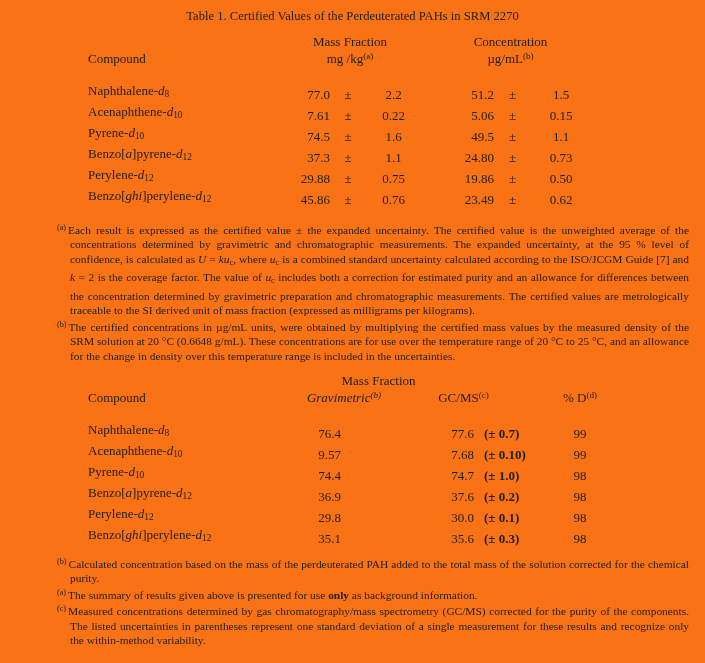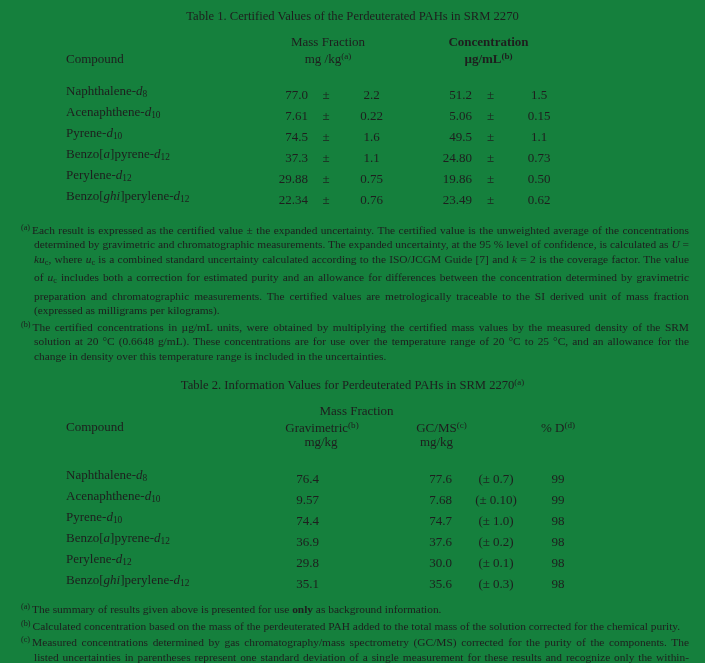--- a/index.html
+++ b/index.html
@@ -1,50 +1,50 @@
 <!DOCTYPE html>
 <html><head>
 <meta charset="utf-8">
 <style>
   html,body { margin:0; padding:0; background:#ffffff; }
   .page {
     position:relative; width:705px; height:663px; box-sizing:border-box;
-    background:#15803d; color:#1e1e1e;
+    background:#f97316; color:#1e1e1e;
     font-family:"Liberation Serif", serif;
     padding-top:8px; overflow:hidden;
   }
   .t-title { text-align:center; font-size:12.6px; line-height:16px; }
   .t-title2 { margin-top:11px; }
 
   table.datatable {
     border-collapse:collapse; table-layout:fixed;
-    margin-left:66px; font-size:13px;
+    margin-left:88px; font-size:13px;
   }
   table.t1 { width:503px; margin-top:10px; }
   table.t2 { width:520px; margin-top:10px; }
   td { padding:0; vertical-align:bottom; overflow:visible; white-space:nowrap; }
   tr.hdr td { line-height:15px; }
   tr.hdr3 td { line-height:16px; }
   tr.gap td { height:16px; }
   tr.datarow td { line-height:17px; }
   .ctr { text-align:center; }
   .num { text-align:right;font-family:Liberation Serif, serif; }
   .pm  { text-align:center; }
   .unc { text-align:center; }
-  .unc-paren { text-align:center; padding-left:10px; }
+  .unc-paren { text-align:left; padding-left:10px;font-weight:bold; }
   .mfh { padding-right:14px; }
-  .cch { padding-right:30px;font-weight:bold; }
+  .cch { padding-right:30px; }
   .mf2h { padding-right:10px; }
-  .gravh { padding-right:28px; }
+  .gravh { padding-right:28px;font-style:italic; }
   .gcmsh { padding-right:48px; }
   .gravu { padding-right:30px; }
   .gcmsu { padding-right:58px; }
 
   .footnotes {
-    padding-left:34px; padding-right:16px;
+    padding-left:70px; padding-right:16px;
     font-size:11.4px; line-height:14.5px; text-align:justify;
   }
   .fns-t1 { margin-top:13px; }
   .fns-t2 { margin-top:8px; }
   .fn { text-indent:-13px; }
   .fn-m { font-size:8.2px; vertical-align:4px; padding-right:2px; }
 
   .s-i { font-style:italic; }
   .s-b { font-weight:bold; }
   .s-sub { font-size:0.72em; vertical-align:-0.22em; }
@@ -130,37 +130,36 @@
       <td class="num">29.88</td>
       <td class="pm">±</td>
       <td class="unc">0.75</td>
       <td></td>
       <td class="num">19.86</td>
       <td class="pm">±</td>
       <td class="unc">0.50</td>
     </tr>
     <tr class="datarow">
       <td><span>Benzo[</span><span class="s-i">ghi</span><span>]perylene-</span><span class="s-i">d</span><span class="s-sub">12</span></td>
-      <td class="num">22.34</td>
+      <td class="num">45.86</td>
       <td class="pm">±</td>
       <td class="unc">0.76</td>
       <td></td>
       <td class="num">23.49</td>
       <td class="pm">±</td>
       <td class="unc">0.62</td>
     </tr>
   </tbody>
     </table>
 
   <div class="footnotes fns-t1">
     <div class="fn"><span class="fn-m">(a)</span><span><span>Each result is expressed as the certified value ± the expanded uncertainty.  The certified value is the unweighted average of the concentrations determined by gravimetric and chromatographic measurements.  The expanded uncertainty, at the 95 % level of confidence, is calculated as </span><span class="s-i">U</span><span> = </span><span class="s-i">ku</span><span class="s-sub">c</span><span>, where </span><span class="s-i">u</span><span class="s-sub">c</span><span> is a combined standard uncertainty calculated according to the ISO/JCGM Guide [7] and </span><span class="s-i">k</span><span> = 2 is the coverage factor.  The value of </span><span class="s-i">u</span><span class="s-sub">c</span><span> includes both a correction for estimated purity and an allowance for differences between the concentration determined by gravimetric preparation and chromatographic measurements.  The certified values are metrologically traceable to the SI derived unit of mass fraction (expressed as milligrams per kilograms).</span></span></div>
     <div class="fn"><span class="fn-m">(b)</span><span><span>The certified concentrations in µg/mL units, were obtained by multiplying the certified mass values by the measured density of the SRM solution at 20 °C (0.6648 g/mL).  These concentrations are for use over the temperature range of 20 °C to 25 °C, and an allowance for the change in density over this temperature range is included in the uncertainties.</span></span></div>
   </div>
 
-  <div class="t-title t-title2"><span>Table 2.  Information Values for Perdeuterated PAHs in SRM 2270</span><span class="s-sup">(a)</span></div>
 
   <table class="datatable t2">
     <colgroup>
       <col style="width:205px">
         <col style="width:48px">
         <col style="width:82px">
       <col style="width:51px">
         <col style="width:78px">
         <col style="width:56px">
     </colgroup>
@@ -170,26 +169,20 @@
       <td colspan="3" class="ctr mf2h">Mass Fraction</td>
       <td></td>
       <td></td>
     </tr>
     <tr class="hdr">
       <td>Compound</td>
       <td colspan="2" class="ctr gravh"><span>Gravimetric</span><span class="s-sup">(b)</span></td>
       <td colspan="2" class="ctr gcmsh"><span>GC/MS</span><span class="s-sup">(c)</span></td>
       <td class="ctr"><span>% D</span><span class="s-sup">(d)</span></td>
     </tr>
-    <tr class="hdr hdr3">
-      <td></td>
-      <td colspan="2" class="ctr gravu">mg/kg</td>
-      <td colspan="2" class="ctr gcmsu">mg/kg</td>
-      <td></td>
-    </tr>
     <tr class="gap">
           <td colspan="6"></td>
         </tr>
 
     <tr class="datarow">
       <td><span>Naphthalene-</span><span class="s-i">d</span><span class="s-sub">8</span></td>
       <td class="num">76.4</td>
       <td></td>
       <td class="num">77.6</td>
       <td class="unc-paren">(± 0.7)</td>
@@ -232,19 +225,19 @@
       <td class="num">35.1</td>
       <td></td>
       <td class="num">35.6</td>
       <td class="unc-paren">(± 0.3)</td>
       <td class="ctr">98</td>
     </tr>
   </tbody>
     </table>
 
   <div class="footnotes fns-t2">
+    <div class="fn"><span class="fn-m">(b)</span><span><span>Calculated concentration based on the mass of the perdeuterated PAH added to the total mass of the solution corrected for the chemical purity.</span></span></div>
     <div class="fn"><span class="fn-m">(a)</span><span><span>The summary of results given above is presented for use </span><span class="s-b">only</span><span> as background information.</span></span></div>
-    <div class="fn"><span class="fn-m">(b)</span><span><span>Calculated concentration based on the mass of the perdeuterated PAH added to the total mass of the solution corrected for the chemical purity.</span></span></div>
     <div class="fn"><span class="fn-m">(c)</span><span><span>Measured concentrations determined by gas chromatography/mass spectrometry (GC/MS) corrected for the purity of the components.  The listed uncertainties in parentheses represent one standard deviation of a single measurement for these results and recognize only the within-method variability.</span></span></div>
 
   </div>
 
 </div>
 
 </body></html>

